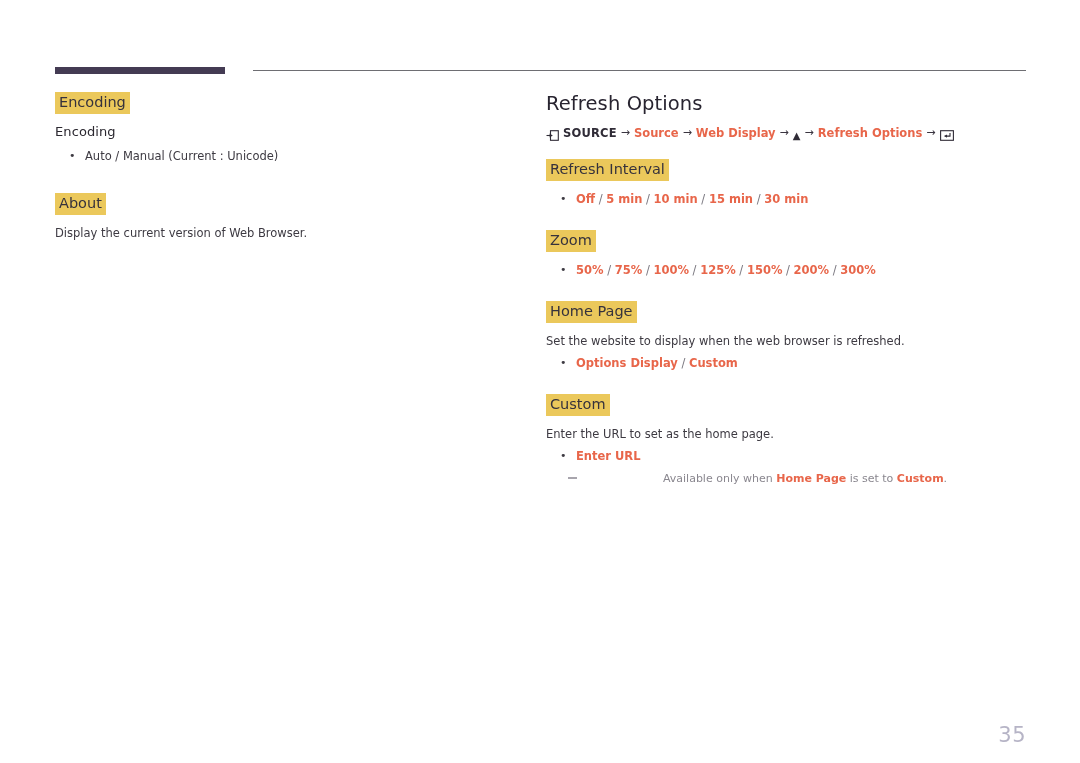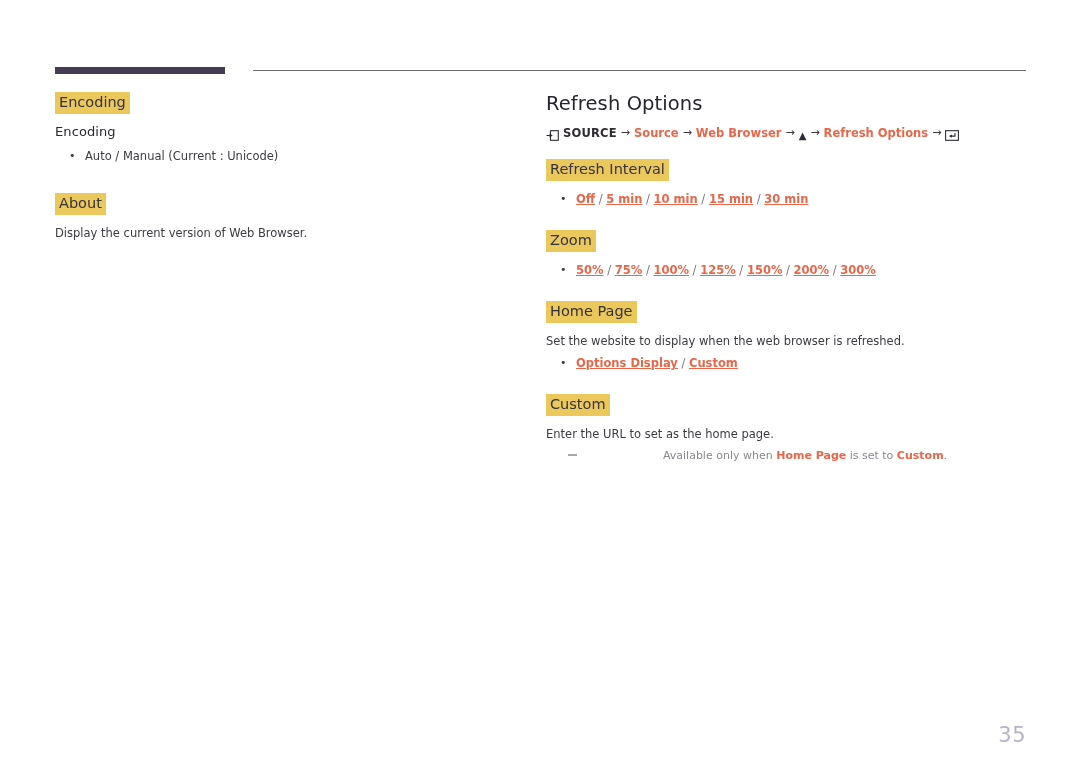--- a/index.html
+++ b/index.html
@@ -145,21 +145,20 @@
     top: -1px;
     color: #3d3a42;
     font-size: 11px;
   }
   .opt-plain {
     color: #3d3a42;
   }
   .opt-accent {
     color: #e8664a;
     font-weight: 700;
-    text-decoration: underline;
   }
   .sep {
     color: #7b7880;
     font-weight: 400;
   }
 
   .note {
     position: relative;
     margin: 4px 0 0 0;
     padding-left: 38px;
@@ -237,21 +236,21 @@
         <svg width="13" height="11" viewBox="0 0 13 11" aria-hidden="true">
           <rect x="4.5" y="0.7" width="7.8" height="9.6" fill="none" stroke="#2f2b36" stroke-width="1.1"></rect>
           <line x1="0.5" y1="5.5" x2="6.2" y2="5.5" stroke="#2f2b36" stroke-width="1.1"></line>
           <polygon points="6.6,5.5 3.6,3.5 3.6,7.5" fill="#2f2b36"></polygon>
         </svg>
       </span>
       <span class="bc-dark">SOURCE</span>
       <span class="bc-arrow">→</span>
       <span class="bc-item">Source</span>
       <span class="bc-arrow">→</span>
-      <span class="bc-item">Web Browser</span>
+      <span class="bc-item">Web Display</span>
       <span class="bc-arrow">→</span>
       <span class="bc-tri">▲</span>
       <span class="bc-arrow">→</span>
       <span class="bc-item">Refresh Options</span>
       <span class="bc-arrow">→</span>
       <span class="bc-icon">
         <svg width="14" height="11" viewBox="0 0 14 11" aria-hidden="true">
           <rect x="0.6" y="0.7" width="12.8" height="9.6" fill="none" stroke="#2f2b36" stroke-width="1.1"></rect>
           <path d="M10 3.1 V6.1 H4.6" fill="none" stroke="#2f2b36" stroke-width="1.1"></path>
           <polygon points="4.4,6.1 7.0,4.4 7.0,7.8" fill="#2f2b36"></polygon>
@@ -297,20 +296,25 @@
       </ul>
     </div>
 
     <div class="spacer-16"></div>
 
     <div>
       <div class="hl-wrap">
         <span class="hl">Custom</span>
       </div>
       <p class="body-text">Enter the URL to set as the home page.</p>
+      <ul class="opts">
+        <li>
+          <span class="opt-accent">Enter URL</span>
+        </li>
+      </ul>
       <div class="note"><span>Available only when </span><b>Home Page</b><span> is set to </span><b>Custom</b><span>.</span></div>
     </div>
 
   </div>
 
   <div class="page-number">35</div>
 
 </div>
 
 </body></html>

